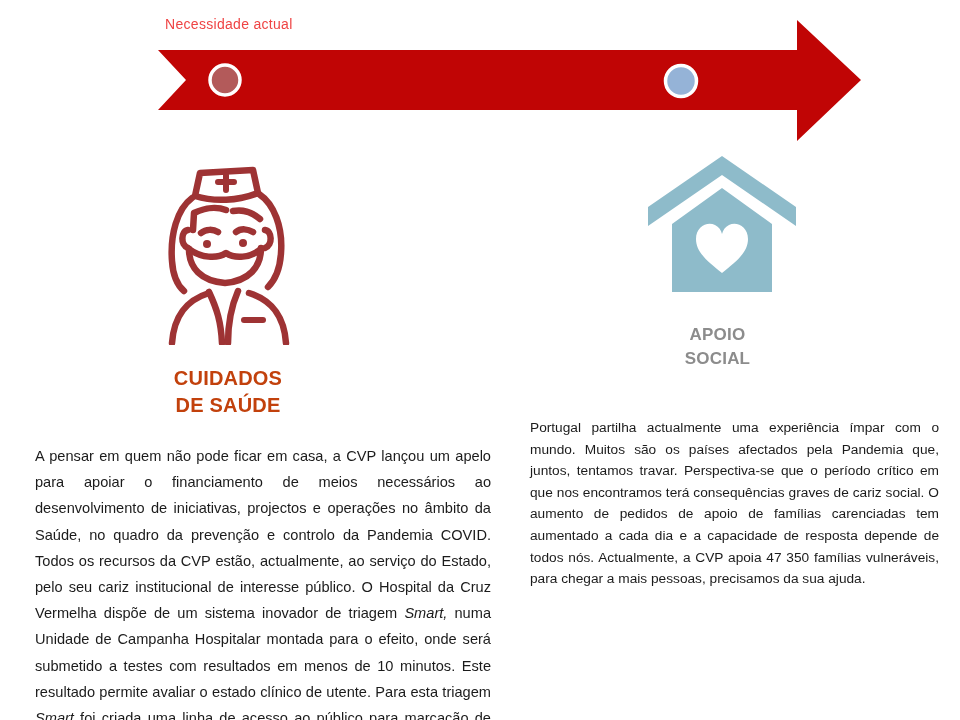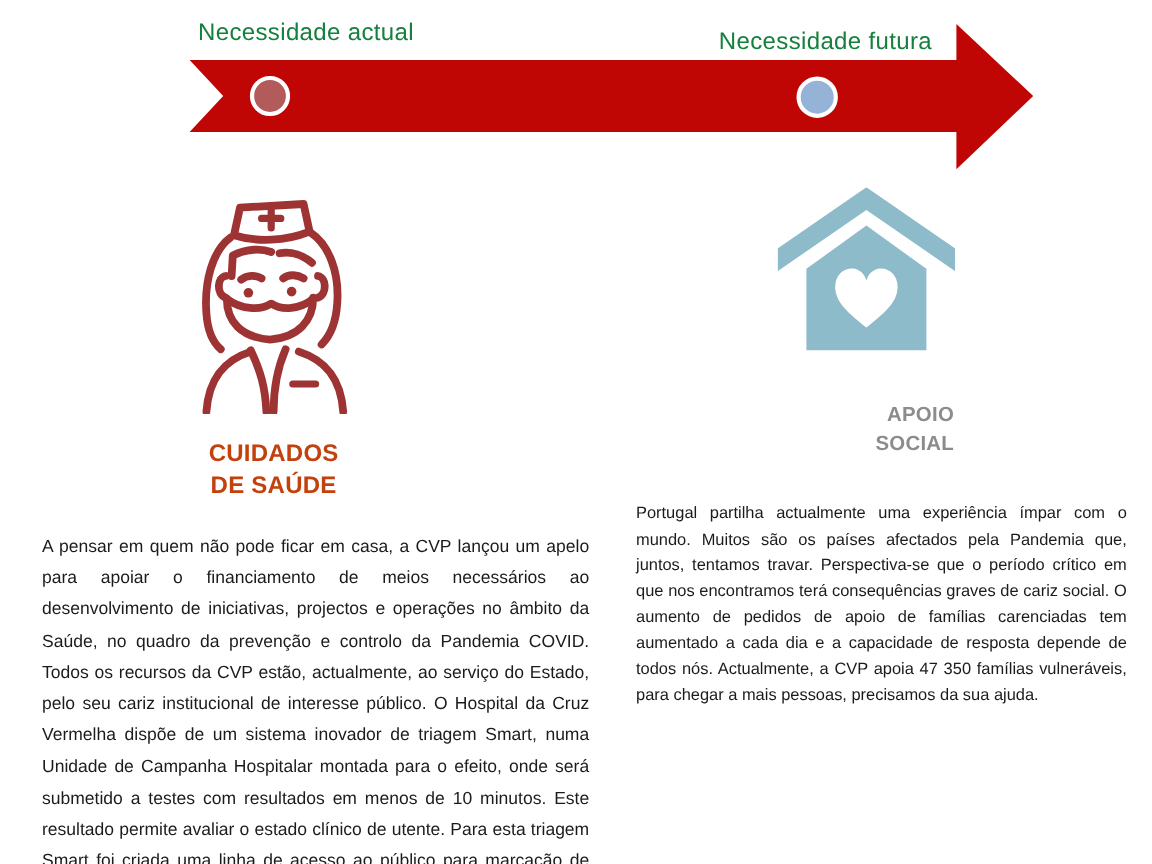--- a/index.html
+++ b/index.html
@@ -8,23 +8,23 @@
     width:960px;height:720px;
     background:#ffffff;
     overflow:hidden;
     font-family:"Liberation Sans", sans-serif;
     color:#1b1b1b;
   }
   .abs{position:absolute;}
 
   
   .tl-label{
-    font-size:20px;
+    font-size:14px;
     letter-spacing:.3px;
-    color:#15803d;
+    color:#ef4444;
     white-space:nowrap;
   }
   #label-current{left:165px;top:16px;}
   #label-future{left:599px;top:24px;}
 
   
   #arrow-svg{left:0;top:0;width:960px;height:150px;}
 
   
   #nurse-icon{left:162px;top:157px;width:134px;height:188px;}
@@ -35,48 +35,46 @@
     text-align:center;
     font-weight:bold;
     white-space:pre-line;
   }
   #health-title{
     left:128px;top:365px;width:200px;
     font-size:20px;line-height:27px;color:#c2410c;
     letter-spacing:.2px;
   }
   #social-title{
-    left:640px;top:334px;width:155px;
+    left:640px;top:323px;width:155px;
     font-size:17px;line-height:24px;color:#8C8C8C;
     letter-spacing:.2px;
-    text-align:right;
   }
 
   
   .para{
     text-align:justify;
     text-justify:inter-word;
   }
   #health-para{
     left:35px;top:443px;width:456px;
     font-size:14.6px;line-height:26.2px;
   }
   #social-para{
     left:530px;top:417px;width:409px;
     font-size:13.7px;line-height:21.6px;
   }
-  .em{}
+  .em{font-style:italic;}
 </style>
 </head>
 <body>
 
 <div class="slide">
 
   <div class="abs tl-label" id="label-current">Necessidade actual</div>
-  <div class="abs tl-label" id="label-future">Necessidade futura</div>
 
   <svg class="abs" id="arrow-svg" viewBox="0 0 960 150">
     <polygon points="158,50 797,50 797,20 861,80 797,141 797,110 158,110 186,80" fill="#C00505"></polygon>
     <circle cx="225" cy="80" r="15" fill="#B35A5A" stroke="#ffffff" stroke-width="3.5"></circle>
     <circle cx="681" cy="81" r="15.5" fill="#95B3D7" stroke="#ffffff" stroke-width="3.5"></circle>
   </svg>
 
   <svg class="abs" id="nurse-icon" viewBox="0 0 134 188">
     <g stroke="#9E3334" stroke-width="6.5" fill="none" stroke-linecap="round" stroke-linejoin="round">
 

